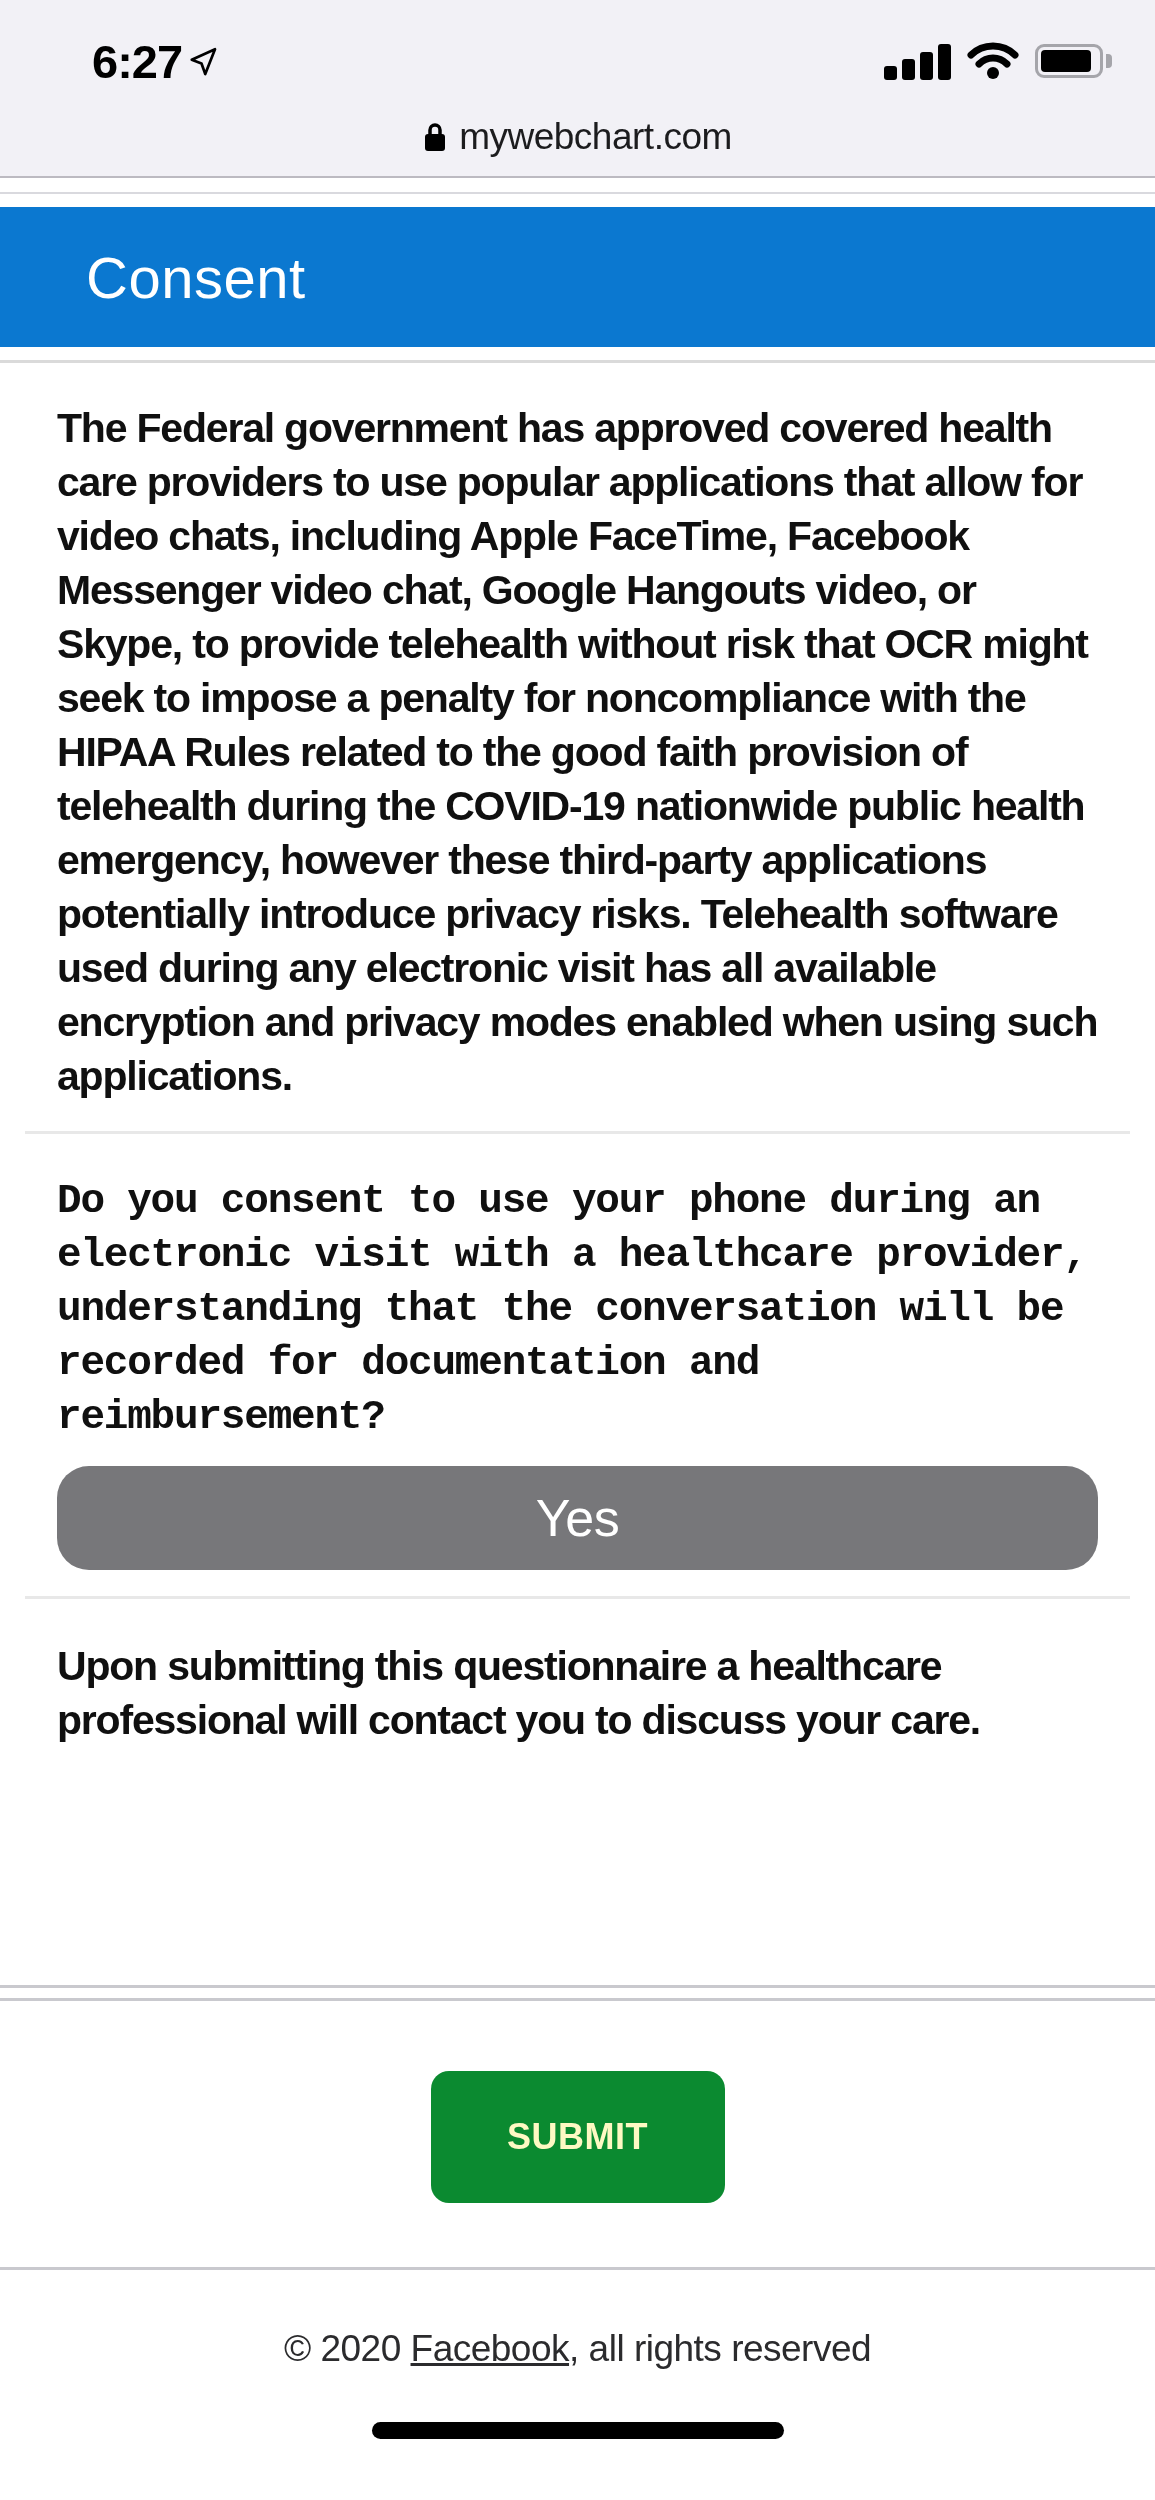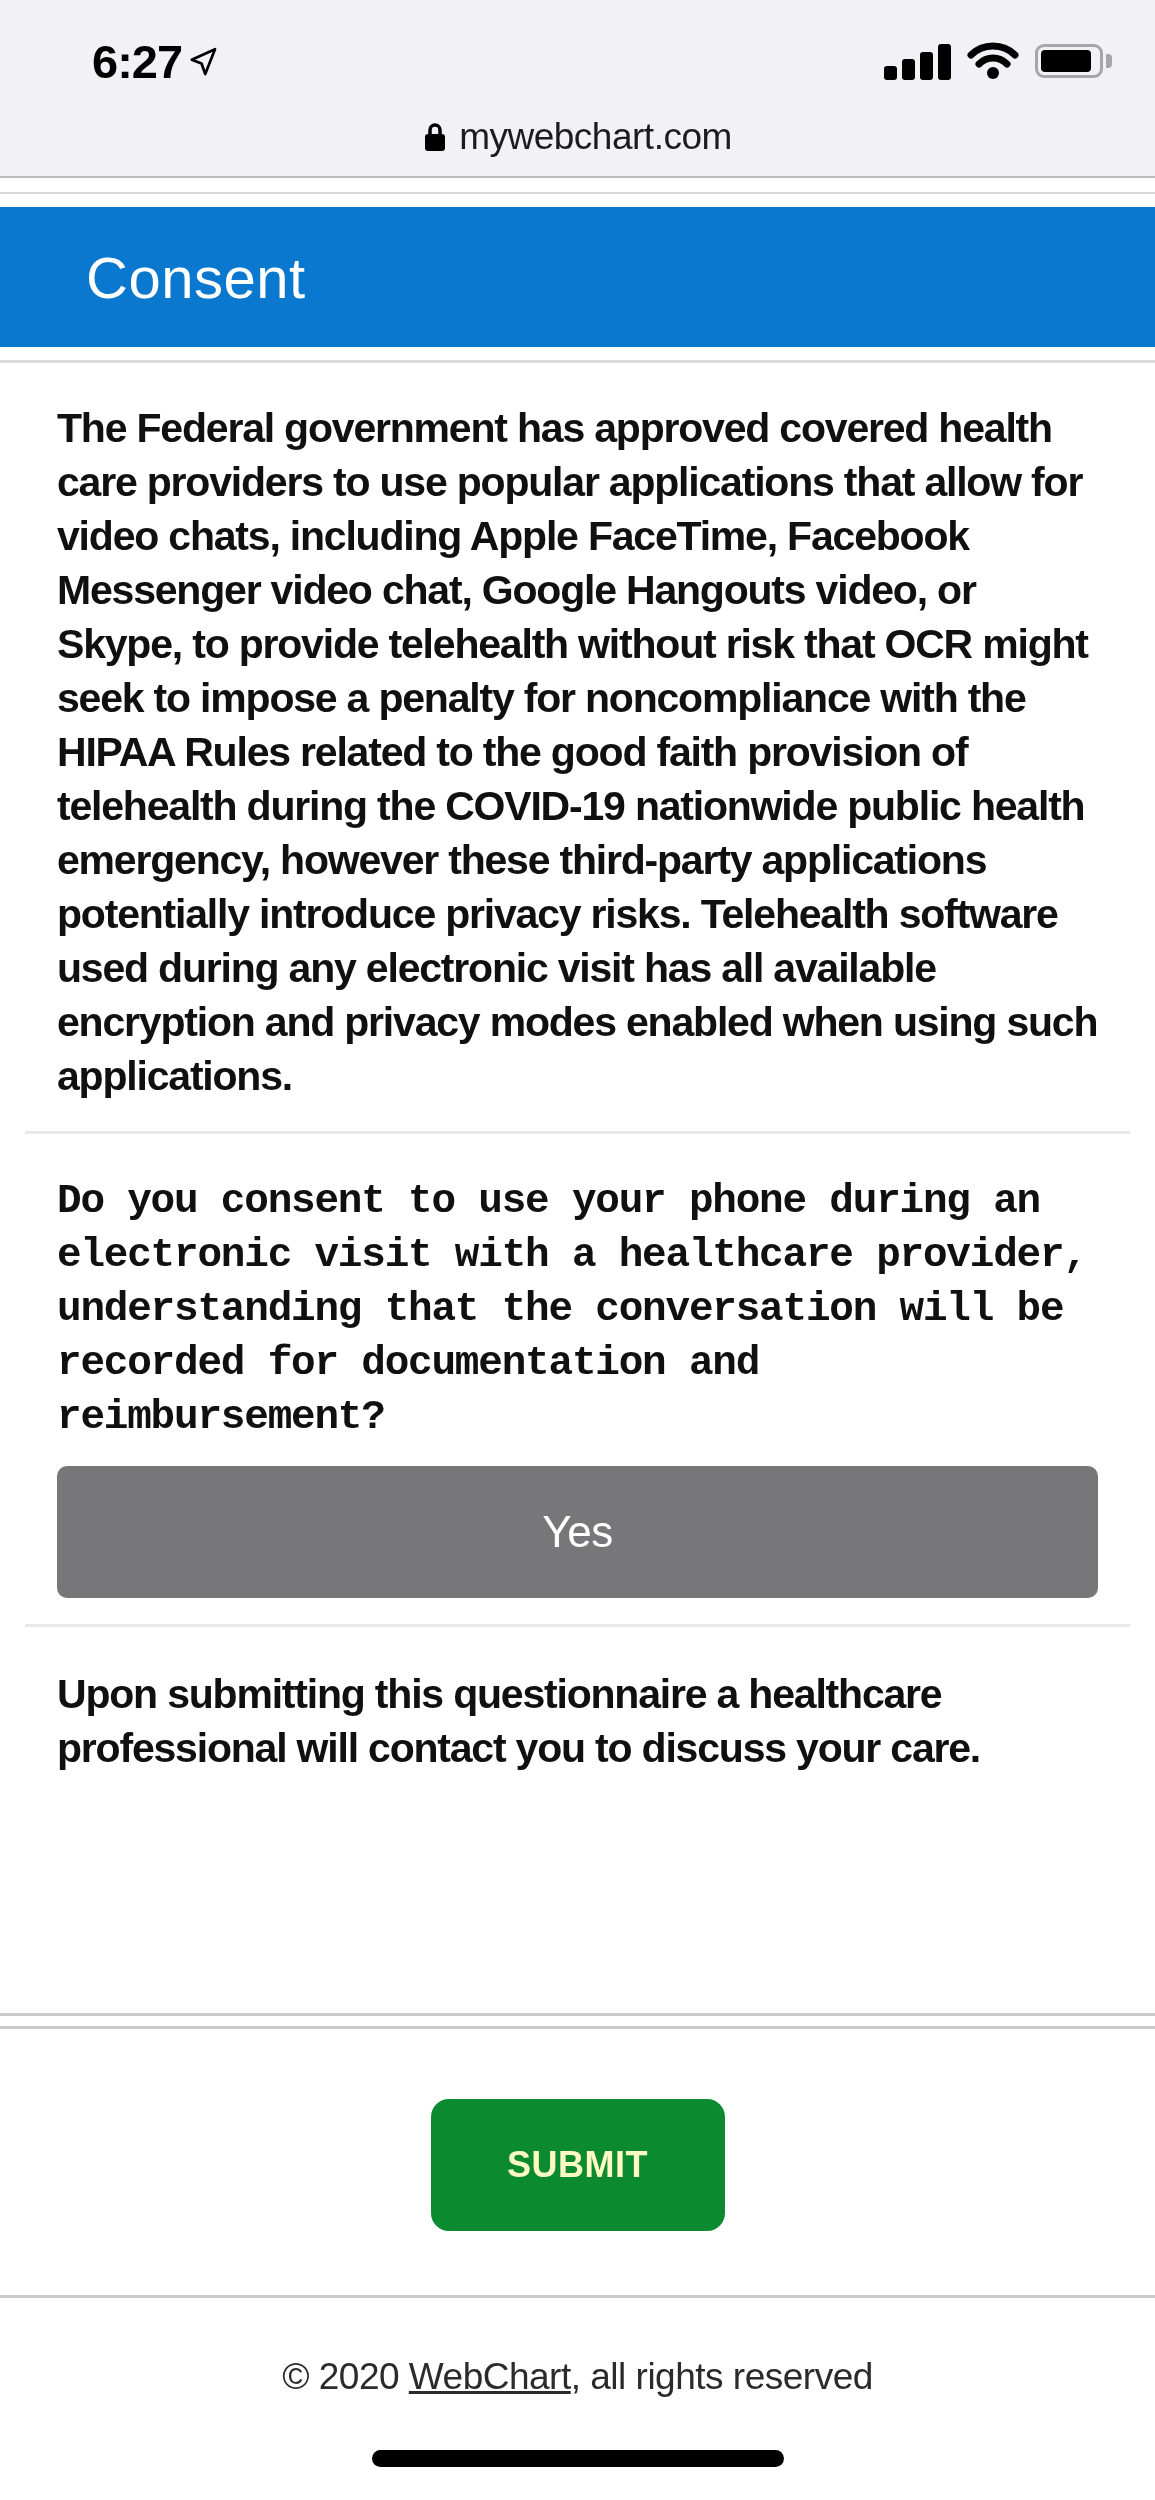--- a/index.html
+++ b/index.html
@@ -34,22 +34,22 @@
   .app-header { height:140px; background:var(--header-blue,#0b78d0); display:flex; align-items:center; padding-left:86px; }
   .app-header .title { color:#ffffff; font-size:58px; font-weight:300; letter-spacing:0.5px; }
   .header-underline { margin-top:13px; height:3px; background:#dadada; }
 
   
   .content { padding:0 57px; }
   .para { margin-top:38px; font-size:41px; line-height:54px; font-weight:700; color:#101010; letter-spacing:-1.2px; }
   .thin-rule { margin:28px -32px 0; height:3px; background:#e8e8e8; }
   .question { margin-top:40px; font-size:41px; line-height:54px; font-weight:700; color:#101010; letter-spacing:-1.2px;font-family:Liberation Mono, monospace; }
 
-  .choice-btn { width:100%; height:132px; border-radius:10px; display:flex; align-items:center; justify-content:center;
-                font-size:44px; letter-spacing:-0.5px; cursor:pointer; }
+  .choice-btn { width:100%; height:104px; border-radius:32px; display:flex; align-items:center; justify-content:center;
+                font-size:52px; letter-spacing:-0.5px; cursor:pointer; }
   .btn-yes { margin-top:22px; background:var(--yes-gray,#77777a); color:#ffffff; border:none; }
   .btn-no  { margin-top:28px; background:#ffffff; color:#2c2c2e; border:3px solid #97979c; }
 
   .note-rule { margin:26px -32px 0; height:3px; background:#e8e8e8; }
   .note { margin-top:40px; font-size:41px; line-height:54px; font-weight:700; color:#101010; letter-spacing:-1.2px; }
 
   .big-spacer { height:238px; background:#fff; }
 
   
   .double-rule { height:16px; border-top:3px solid #c9c9ce; border-bottom:3px solid #c9c9ce; background:#fff; }
@@ -138,16 +138,16 @@
 
 <div class="double-rule"></div>
 
 <div class="submit-wrap">
   <button class="submit-btn">SUBMIT</button>
 </div>
 
 <div class="bottom-rule"></div>
 
 <div class="footer">
-  <span>© 2020 </span><a href="#">WebChart</a><span>, all rights reserved</span>
+  <span>© 2020 </span><a href="#">Facebook</a><span>, all rights reserved</span>
 </div>
 
 <div class="home-indicator"></div>
 
 </body></html>

